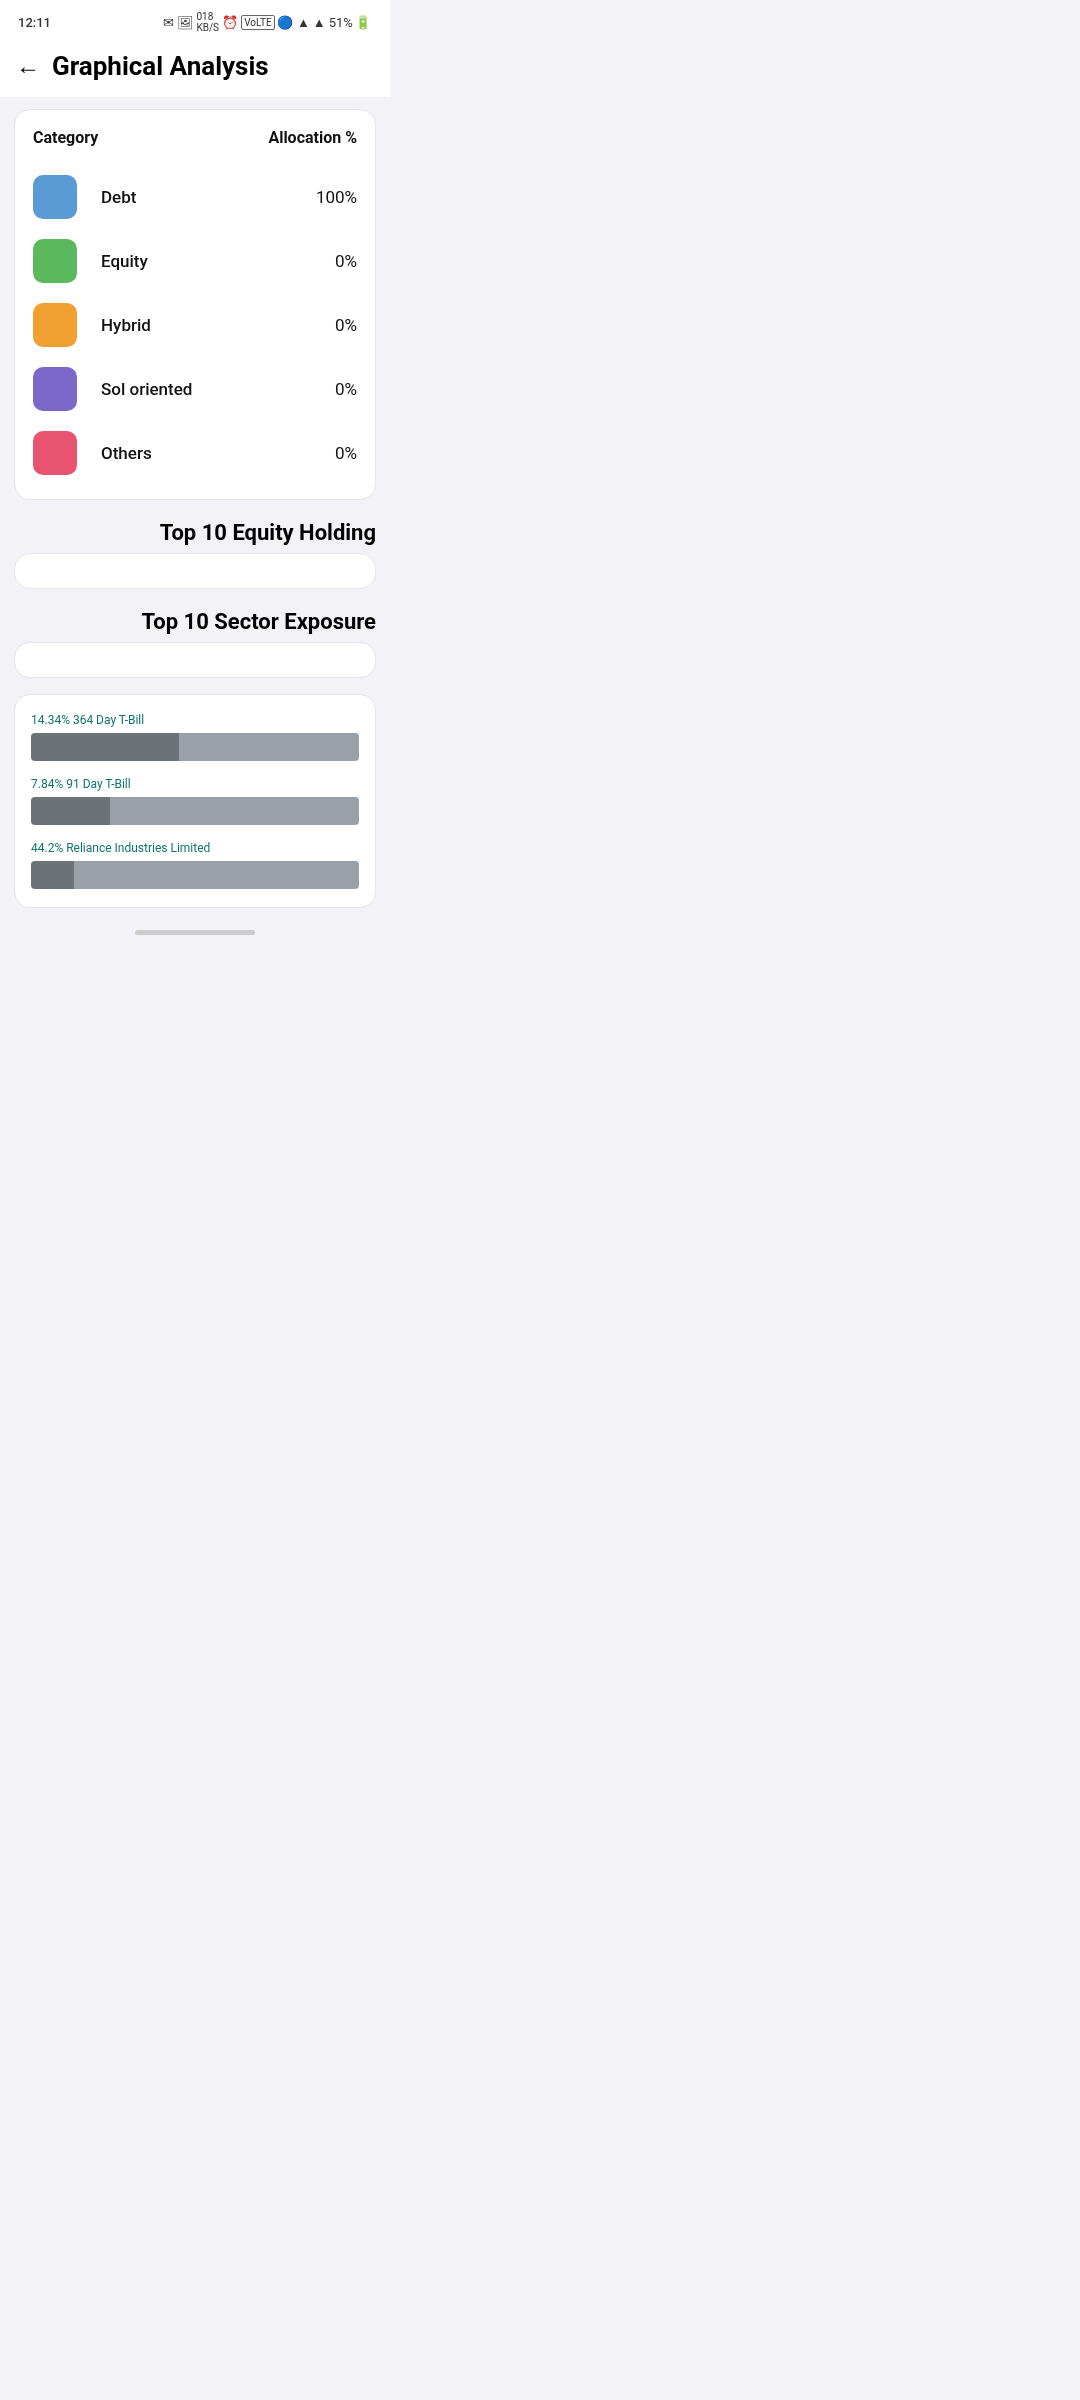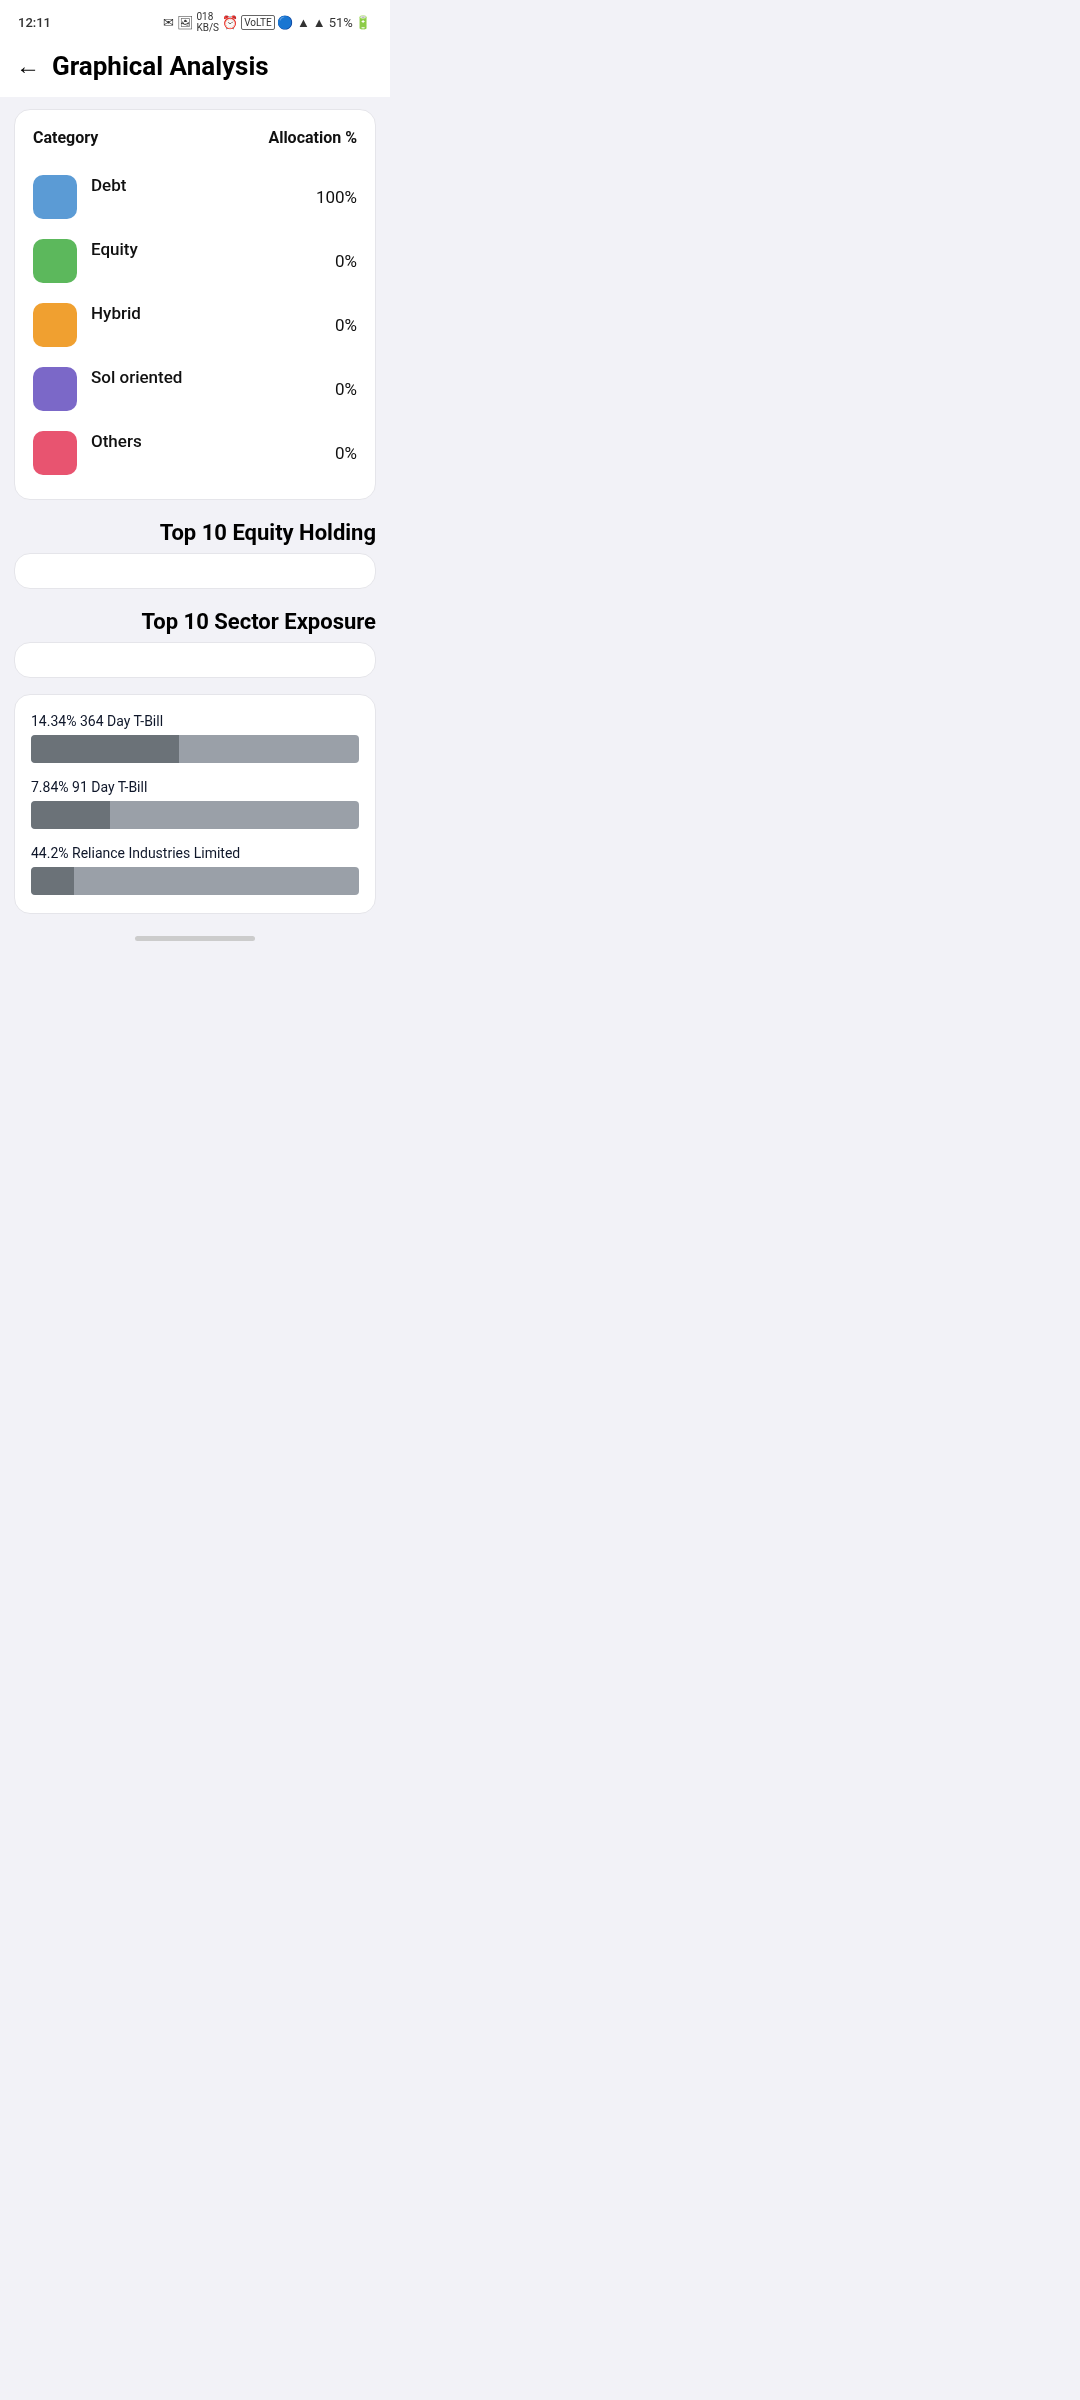--- a/index.html
+++ b/index.html
@@ -81,22 +81,22 @@
       color: #111;
     }
     .allocation-row {
       display: flex;
       align-items: center;
       justify-content: space-between;
       padding: 10px 0;
     }
     .allocation-row-left {
       display: flex;
-      align-items: flex-start;
-      gap: 14px;
+      align-items: center;
+      gap: 24px;
     }
     .color-swatch {
       width: 44px;
       height: 44px;
       border-radius: 10px;
       flex-shrink: 0;
     }
     .category-name {
       font-size: 17px;
       font-weight: 500;
@@ -130,22 +130,22 @@
       background: #fff;
       border-radius: 16px;
       padding: 18px 16px;
       border: 1px solid #e5e5ea;
       display: flex;
       flex-direction: column;
       gap: 16px;
     }
     .bar-item { display: flex; flex-direction: column; gap: 6px; }
     .bar-label {
-      font-size: 14px;
-      color: #0f172a;
+      font-size: 12px;
+      color: #0f766e;
       font-weight: 400;
     }
     .bar-track {
       width: 100%;
       height: 28px;
       background: #9aa0a8;
       border-radius: 4px;
       overflow: hidden;
       position: relative;
     }

